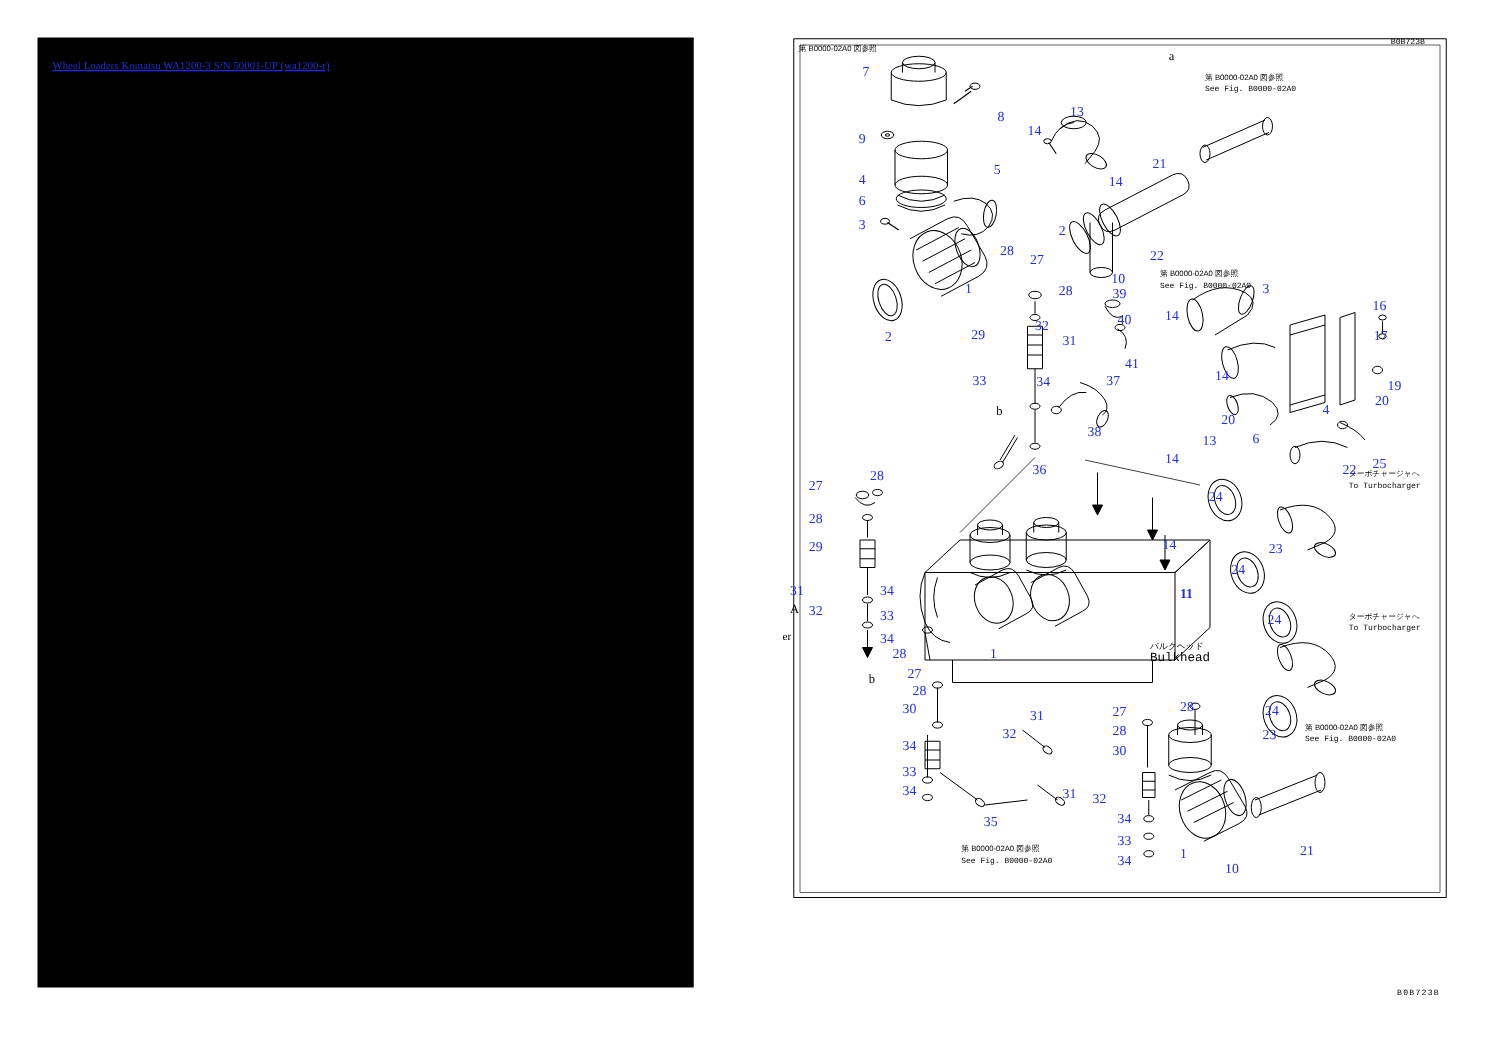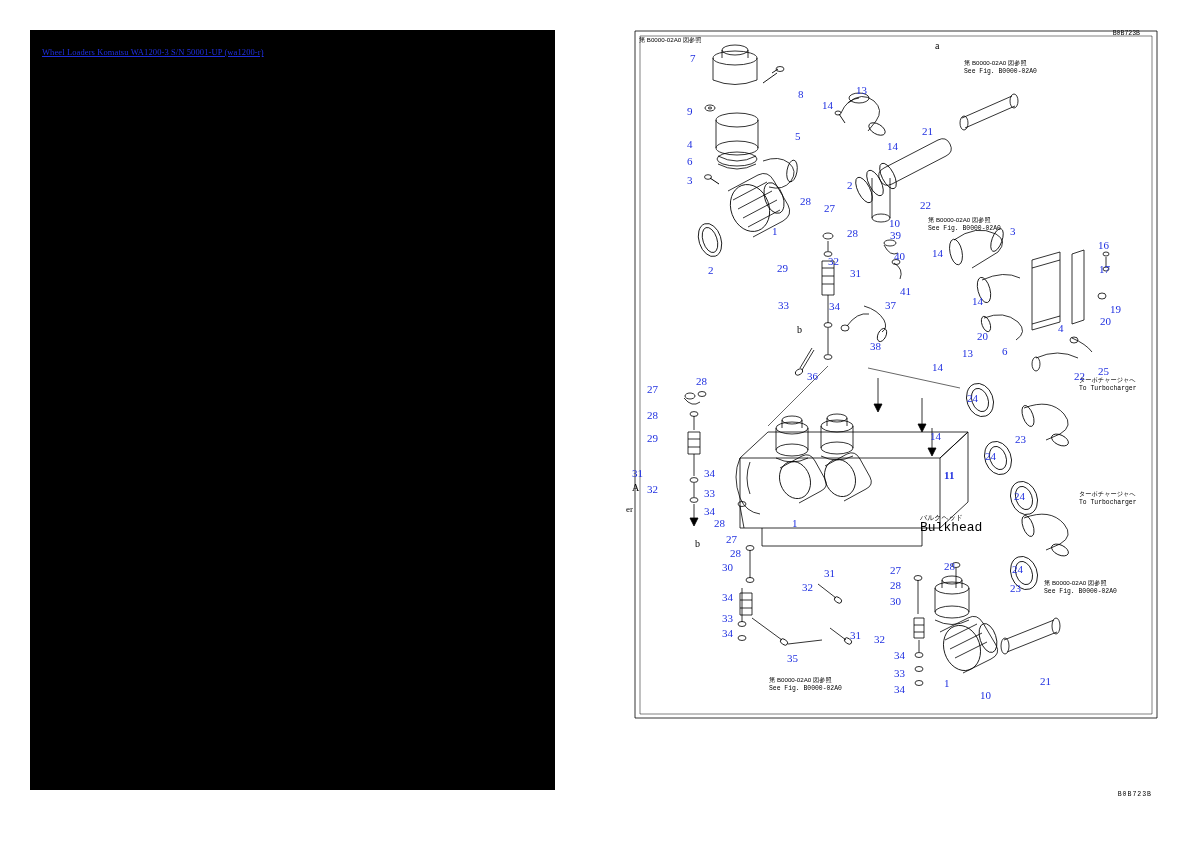--- a/index.html
+++ b/index.html
@@ -270,21 +270,21 @@
   <div class="jp" style="left:137px;top:648px;">第 B0000-02A0 図参照</div>
   <div class="note" style="left:137px;top:657px;">See Fig. B0000-02A0</div>
 
   <div class="jp" style="left:447px;top:348px;">ターボチャージャへ</div>
   <div class="note" style="left:447px;top:357px;">To Turbocharger</div>
 
   <div class="jp" style="left:447px;top:462px;">ターボチャージャへ</div>
   <div class="note" style="left:447px;top:471px;">To Turbocharger</div>
 
   <div class="jp" style="left:288px;top:486px;font-size:7px;">バルクヘッド</div>
-  <div class="note" style="left:288px;top:496px;font-size:13px;">Bulkhead</div>
+  <div class="note" style="left:288px;top:496px;font-size:10px;">Bulkhead</div>
 
   <div class="blk" style="left:165px;top:296px;">b</div>
   <div class="blk" style="left:63px;top:510px;">b</div>
   <div class="blk" style="left:303px;top:12px;">a</div>
   <div class="blk" style="left:0px;top:454px;">A</div>
   <div class="blk" style="left:-6px;top:476px;font-size:9px;">er</div>
 
   <div id="figure-code">B0B723B</div>
   <div id="top-code">B0B723B</div>
 
@@ -311,21 +311,21 @@
       <div class="lbl" style="left: 258px; top: 202px;">39</div>
       <div class="lbl" style="left: 262px; top: 223px;">40</div>
       <div class="lbl" style="left: 145px; top: 235px;">29</div>
       <div class="lbl" style="left: 196px; top: 228px;">32</div>
       <div class="lbl" style="left: 218px; top: 240px;">31</div>
       <div class="lbl" style="left: 268px; top: 258px;">41</div>
       <div class="lbl" style="left: 146px; top: 272px;">33</div>
       <div class="lbl" style="left: 197px; top: 273px;">34</div>
       <div class="lbl" style="left: 253px; top: 272px;">37</div>
       <div class="lbl" style="left: 238px; top: 313px;">38</div>
-      <div class="lbl" style="left: 175px; top: 343px;">36</div>
+      <div class="lbl" style="left: 194px; top: 343px;">36</div>
       <div class="lbl" style="left: 378px; top: 198px;">3</div>
       <div class="lbl" style="left: 300px; top: 220px;">14</div>
       <div class="lbl" style="left: 340px; top: 268px;">14</div>
       <div class="lbl" style="left: 466px; top: 212px;">16</div>
       <div class="lbl" style="left: 467px; top: 236px;">17</div>
       <div class="lbl" style="left: 478px; top: 276px; font-family: Liberation Serif, serif;">19</div>
       <div class="lbl" style="left: 448px; top: 288px; margin-left: 20px;">20</div>
       <div class="lbl" style="left: 426px; top: 295px;">4</div>
       <div class="lbl" style="left: 466px; top: 338px;">25</div>
       <div class="lbl" style="left: 442px; top: 343px;">22</div>

